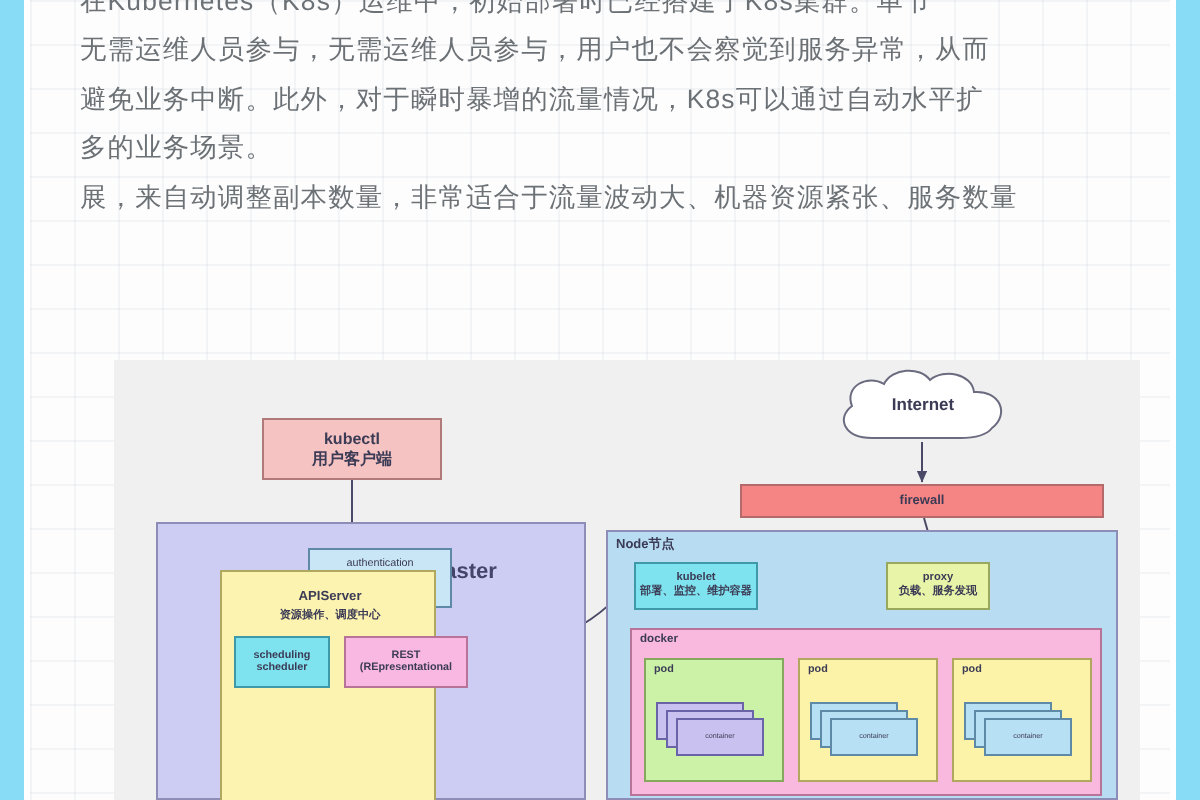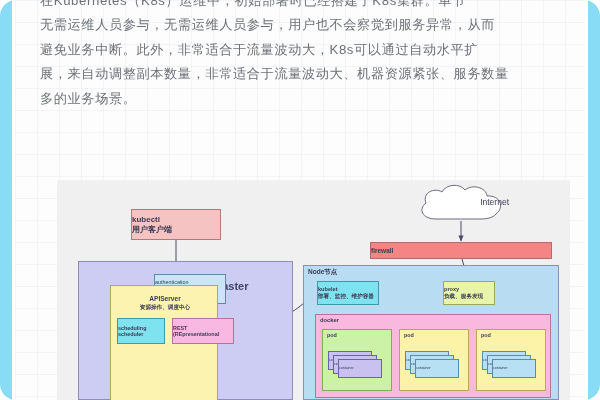--- a/index.html
+++ b/index.html
@@ -13,21 +13,20 @@
     overflow: hidden;
     font-family: "Liberation Sans", "DejaVu Sans", sans-serif;
   }
 
   #page {
     position: relative;
     width: 600px;
     height: 400px;
     background: #ffffff;
     overflow: hidden;
-    border-radius: 16px;
   }
 
   
   .rail {
     position: absolute;
     top: 0;
     height: 400px;
     width: 12px;
     background: #89dcf5;
   }
@@ -85,21 +84,21 @@
   .figure .canvas {
     position: absolute;
     inset: 0;
   }
   .node {
     position: absolute;
     box-sizing: border-box;
     border: 1px solid #8d8db8;
     display: flex;
     flex-direction: column;
-    align-items: flex-start;
+    align-items: center;
     justify-content: center;
     text-align: center;
     color: #3b3b55;
     line-height: 1.18;
     filter: blur(.2px);
   }
   .node .l1 { font-weight: bold; }
   .node .l2 { font-weight: bold; }
 
   
@@ -151,23 +150,23 @@
 </head>
 <body>
 
 <div id="page">
 
   <div class="sheet"></div>
 
   <div class="article">
     <p>在Kubernetes（K8s）运维中，初始部署时已经搭建了K8s集群。单节</p>
     <p>无需运维人员参与，无需运维人员参与，用户也不会察觉到服务异常，从而</p>
-    <p>避免业务中断。此外，非常适合于流量波动大，K8s可以通过自动水平扩</p>
+    <p>避免业务中断。此外，对于瞬时暴增的流量情况，K8s可以通过自动水平扩</p>
+    <p>多的业务场景。</p>
     <p>展，来自动调整副本数量，非常适合于流量波动大、机器资源紧张、服务数量</p>
-    <p>多的业务场景。</p>
   </div>
 
   <div class="figure">
     <div class="canvas">
 
       <svg class="wires" viewBox="0 0 513 220" preserveAspectRatio="none">
         <defs>
           <marker id="ah" markerWidth="7" markerHeight="7" refX="5.6" refY="2.6" orient="auto" markerUnits="strokeWidth">
             <path d="M0,0 L6,2.6 L0,5.2 z" fill="#4a4a68"></path>
           </marker>
@@ -194,22 +193,22 @@
         <g stroke="#b87fa8" stroke-width=".8" fill="none">
           <path d="M367,178 L400,178"></path>
         </g>
       </svg>
 
       <div style="position:absolute; left:357px; top:5px; width:95px; height:38px;">
         <svg viewBox="0 0 95 38" style="width:95px;height:38px;overflow:visible;">
           <path d="M22,34 C8,34 4,24 12,18 C8,8 20,2 28,7 C32,-1 46,-2 51,5
                    C58,-1 72,2 73,11 C86,10 91,22 82,29 C79,33 72,34 66,34 Z" fill="#ffffff" stroke="#6b6b80" stroke-width="1"></path>
         </svg>
-        <div style="position:absolute;left:0;top:12px;width:95px;text-align:right;
-                    font-size:8.5px;font-weight:normal;color:#3b3b55;filter:blur(.2px);">Internet</div>
+        <div style="position:absolute;left:0;top:12px;width:95px;text-align:center;
+                    font-size:8.5px;font-weight:bold;color:#3b3b55;filter:blur(.2px);">Internet</div>
       </div>
 
       <div class="node fill-firewall" style="left:313px; top:62px; width:182px; height:17px; font-size:6.5px;">
         <span class="l1">firewall</span>
       </div>
 
       <div class="group fill-node" style="left:246px; top:85px; width:256px; height:135px;">
         <span class="glabel" style="font-size:6.5px;">Node节点</span>
 
         <div class="node fill-kubelet" style="left:13px; top:15px; width:62px; height:24px; font-size:5.6px;">

